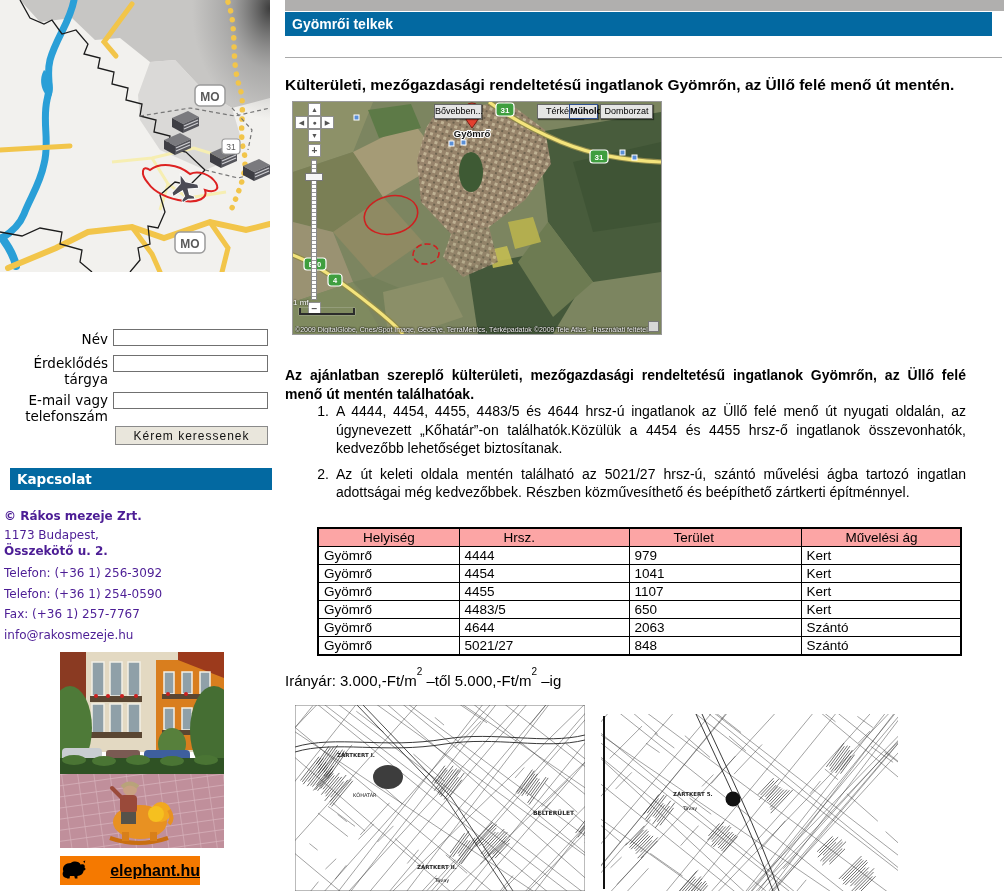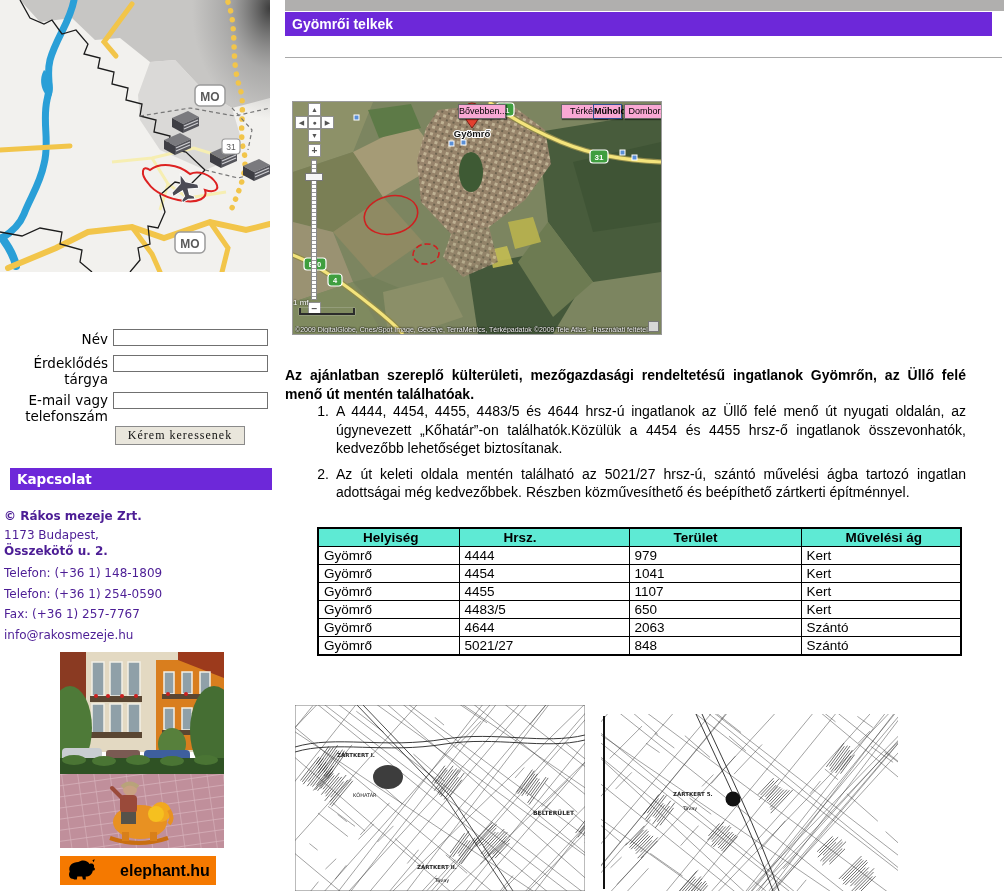--- a/index.html
+++ b/index.html
@@ -1,65 +1,65 @@
 <!DOCTYPE html>
 <html><head>
 <meta charset="utf-8">
 <style>
   html,body{margin:0;padding:0;background:#fff;}
   #page{position:relative;width:1004px;height:891px;overflow:hidden;background:#fff;
         font-family:"Liberation Sans","DejaVu Sans",sans-serif;color:#000;}
   .abs{position:absolute;}
   
-  .gbar{position:absolute;height:22px;background:#6d28d9;color:#fff;font-weight:bold;
+  .gbar{position:absolute;height:22px;background:#0369a1;color:#fff;font-weight:bold;
         font-size:15px;line-height:22px;padding-left:7px;box-sizing:border-box;}
   
   .sb{font-family:"DejaVu Sans",sans-serif;font-size:13.5px;}
   .flabel{position:absolute;left:8px;width:100px;text-align:right;font-size:13.5px;line-height:16px;}
   .finput{position:absolute;left:113px;width:155px;height:17px;border:1px solid #707070;
           box-sizing:border-box;background:#fff;padding:0 2px;font-size:12px;}
-  .fbtn{position:absolute;left:115px;top:426px;width:130px;height:19px;background:#e9e6dc;
+  .fbtn{position:absolute;left:115px;top:426px;width:153px;height:19px;background:#e9e6dc;
         border:1px solid #8a8a8a;font-size:12px;letter-spacing:1px;color:#111;
-        font-family:Liberation Serif, serif;padding:0;}
+        font-family:Liberation Sans, sans-serif;padding:0;}
   .cline{position:absolute;left:4px;font-size:12px;color:#4c1d95;white-space:nowrap;}
   
   .heading{position:absolute;font-weight:bold;font-size:15.5px;}
   .body-just{position:absolute;font-size:14px;line-height:18.5px;text-align:justify;}
   .li-row{display:flex;margin-bottom:7px;}
   .li-num{width:16px;margin-right:7px;text-align:right;flex:none;font-size:14px;line-height:18.5px;}
   .li-text{width:630px;font-size:14px;line-height:18.5px;text-align:justify;}
   
   table.prop{border-collapse:collapse;table-layout:fixed;border:2px solid #000;}
   table.prop th,table.prop td{border:1px solid #000;height:17px;padding:0 0 0 5px;
        font-size:13.5px;line-height:15px;text-align:left;font-weight:normal;overflow:hidden;white-space:nowrap;}
-  table.prop th{background:#5eead4;font-weight:bold;padding-left:44px;}
+  table.prop th{background:#fca5a5;font-weight:normal;padding-left:44px;}
   
   .price{position:absolute;font-size:15px;}
   .price sup{font-size:10px;position:relative;top:-5px;}
   
   #gmap{position:absolute;left:292px;top:101px;width:368px;height:232px;background:#6f7a52;overflow:hidden;border:1px solid #9a9a9a;box-sizing:content-box;}
   .gm-btn{position:absolute;width:13px;height:13px;background:#fff;border:1px solid #8f8f8f;
           box-sizing:border-box;font-size:7px;line-height:11px;text-align:center;color:#555;cursor:pointer;padding:0;}
-  .map-btn{position:absolute;top:2px;height:15px;background:#f9a8d4;border:1px solid #676767;
+  .map-btn{position:absolute;top:2px;height:15px;background:#e5e5e5;border:1px solid #676767;
            font-size:9px;line-height:13px;text-align:center;color:#000;box-sizing:border-box;
-           box-shadow:1px 1px 1px rgba(0,0,0,.45);padding:0;font-family:"Liberation Sans",sans-serif;margin-left:24px;}
+           box-shadow:1px 1px 1px rgba(0,0,0,.45);padding:0;font-family:"Liberation Sans",sans-serif;}
   .map-btn.sel{font-weight:bold;border:1px solid #2f4f8f;}
   .ztrack{position:absolute;left:18px;top:57px;width:6px;height:141px;background:#fff;
           border:1px solid #888;box-sizing:border-box;
           background-image:repeating-linear-gradient(to bottom,#9a9a9a 0 1px,#fff 1px 4px);}
   .zhandle{position:absolute;left:12px;top:71px;width:18px;height:8px;background:#f6f6f6;border:1px solid #777;box-sizing:border-box;}
   .gm-attr{position:absolute;left:2px;right:12px;bottom:1px;font-size:7px;color:#f2f2f2;
            text-shadow:0 0 2px #000,0 0 2px #000;white-space:nowrap;overflow:hidden;}
   .gm-scale-text{position:absolute;left:0;top:196px;font-size:8px;color:#fff;text-shadow:0 0 2px #000;}
   .gm-scale-bar{position:absolute;left:6px;top:206px;width:52px;height:5px;
                 border:2px solid #2b2b2b;border-top:none;box-shadow:0 0 1px #fff;}
   .gm-copy-icon{position:absolute;right:2px;bottom:2px;width:9px;height:9px;background:#d7d7d7;border:1px solid #777;}
   
-  #elebar{position:absolute;left:60px;top:856px;width:156px;height:29px;background:#f57900;
-          display:flex;align-items:center;justify-content:center;gap:22px;cursor:pointer;}
+  #elebar{position:absolute;left:60px;top:856px;width:140px;height:29px;background:#f57900;
+          display:flex;align-items:center;justify-content:center;gap:22px;cursor:pointer;text-decoration:underline;}
   #elebar span{font-weight:bold;font-size:16px;color:#000;font-family:"Liberation Sans",sans-serif;}
   .topgray{position:absolute;left:285px;top:0;width:719px;height:11px;background:#b0afae;}
   .divider{position:absolute;left:285px;top:57px;width:717px;height:1px;background:#a9a9a9;}
 </style>
 </head>
 <body>
 
 <div id="page">
 
   <svg class="abs" style="left:0;top:0" width="270" height="272" viewBox="0 0 270 272">
@@ -163,21 +163,21 @@
   <div class="flabel sb" style="top:392px;">E-mail vagy telefonszám</div>
   <input class="finput" style="top: 392px;">
   <button class="fbtn">Kérem keressenek</button>
 
   <div class="gbar sb" style="left:10px;top:468px;width:262px;">
     <span>Kapcsolat</span>
   </div>
   <div class="cline sb" style="top:509px;font-weight:bold;">© Rákos mezeje Zrt.</div>
   <div class="cline sb" style="top:528px;">1173 Budapest,</div>
   <div class="cline sb" style="top:544px;font-weight:bold;">Összekötő u. 2.</div>
-  <div class="cline sb" style="top:566px;">Telefon: (+36 1) 148-1809</div>
+  <div class="cline sb" style="top:566px;">Telefon: (+36 1) 256-3092</div>
   <div class="cline sb" style="top:587px;">Telefon: (+36 1) 254-0590</div>
   <div class="cline sb" style="top:607px;">Fax: (+36 1) 257-7767</div>
   <div class="cline sb" style="top:628px;">info@rakosmezeje.hu</div>
 
   <svg class="abs" style="left:60px;top:652px;cursor:pointer" width="164" height="196" viewBox="0 0 164 196">
     <rect width="164" height="100" fill="#e3d9c2"></rect>
     <rect x="0" y="0" width="26" height="58" fill="#8a3a22"></rect>
     <rect x="96" y="8" width="68" height="90" fill="#d97e1e"></rect>
     <polygon points="118,0 164,0 164,26 118,8" fill="#9c3a1c"></polygon>
     <g fill="#8fa0a8" stroke="#f2efe6" stroke-width="1.5">
@@ -254,20 +254,21 @@
     </svg>
     <span>elephant.hu</span>
   </div>
 
   <div class="topgray"></div>
   <div class="gbar" style="left:285px;top:12px;width:707px;height:24px;line-height:24px;font-size:14px;">
     <span>Gyömrői telkek</span>
   </div>
   <div class="divider"></div>
 
+  <div class="heading" style="left:285px;top:76px;width:717px;">Külterületi, mezőgazdasági rendeltetésű ingatlanok Gyömrőn, az Üllő felé menő út mentén.</div>
 
   <div id="gmap">
     <svg class="abs" style="left:0;top:0" width="368" height="232" viewBox="0 0 368 232">
       <defs>
         <pattern id="town" width="7" height="7" patternUnits="userSpaceOnUse" patternTransform="rotate(18)">
           <rect width="7" height="7" fill="#97836b"></rect>
           <rect x="0" y="0" width="3" height="3" fill="#c3b497"></rect>
           <rect x="4" y="4" width="2" height="2" fill="#6b5f4c"></rect>
         </pattern>
       </defs>
@@ -410,20 +411,21 @@
         </tr>
     <tr>
           <td>Gyömrő</td>
           <td>5021/27</td>
           <td>848</td>
           <td>Szántó</td>
         </tr>
   </tbody>
     </table>
 
+  <div class="price" style="left:285px;top:671px;"><span>Irányár: 3.000,-Ft/m</span><sup>2</sup><span> –től 5.000,-Ft/m</span><sup>2</sup><span> –ig</span></div>
 
   <svg id="cadL" class="abs" style="left:295px;top:705px;background:#fff;" width="290" height="186" viewBox="0 0 290 186">
     <rect width="290" height="186" fill="#fff"></rect>
     <g id="cadL-lines">
         <line x1="-110.18479361810324" y1="365.7011778454077" x2="456.4773057741725" y2="-254.37467647593138" stroke="#2b2b2b" stroke-width="0.55" opacity="0.8"></line>
         <line x1="3.6346126837735824" y1="435.71086775588793" x2="568.8786886887544" y2="-185.65789114761156" stroke="#2b2b2b" stroke-width="0.55" opacity="0.8"></line>
         <line x1="-4.836606399225047" y1="502.3601269582088" x2="509.37486590545063" y2="-161.85863350422932" stroke="#2b2b2b" stroke-width="0.55" opacity="0.8"></line>
         <line x1="25.302393856944036" y1="365.69953727857455" x2="553.1740238037692" y2="-287.7157535566507" stroke="#2b2b2b" stroke-width="0.55" opacity="0.8"></line>
         <line x1="13.23831093389174" y1="328.72350696473956" x2="562.5625597230754" y2="-306.76281837373614" stroke="#2b2b2b" stroke-width="0.55" opacity="0.8"></line>
         <line x1="-281.59228077714135" y1="316.8503422505309" x2="299.13932791535547" y2="-290.0687616384675" stroke="#2b2b2b" stroke-width="0.55" opacity="0.8"></line>

